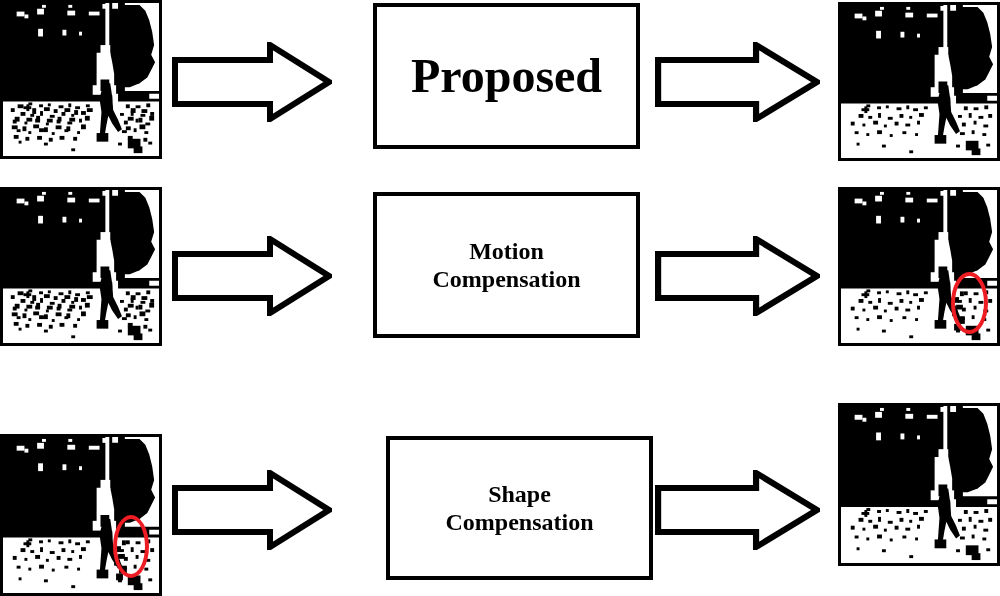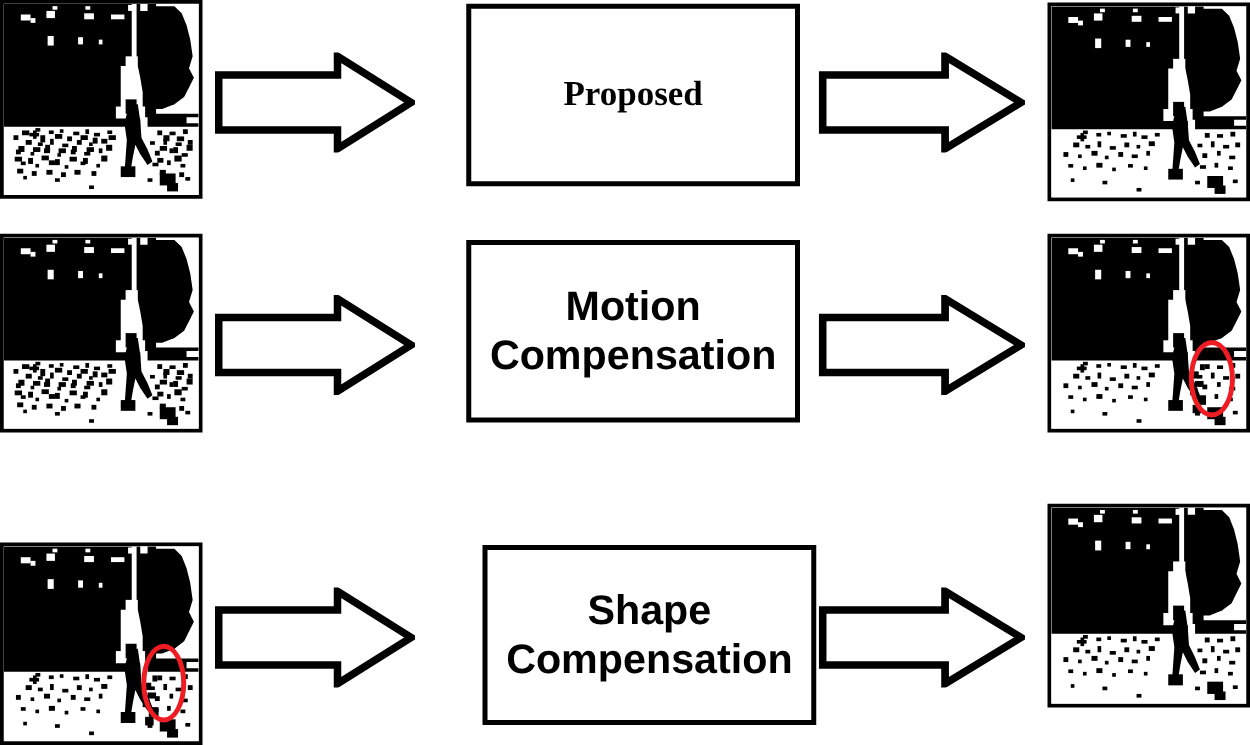--- a/index.html
+++ b/index.html
@@ -43,26 +43,26 @@
     text-align: center;
   }
   .proc-label {
     color: #000000;
     line-height: 1.18;
     letter-spacing: 0px;
   }
   .proc-label.serif {
     font-family: "Liberation Serif", serif;
     font-weight: bold;
-    font-size: 28px;
+    font-size: 48px;
   }
   .proc-label.sans {
-    font-family: Liberation Sans, sans-serif;
+    font-family: Liberation Serif, serif;
     font-weight: bold;
-    font-size: 33px;
+    font-size: 24px;
   }
 
   
   .arrow {
     position: absolute;
   }
   .arrow svg { display: block; width: 100%; height: 100%; }
 
   
   .ellipse-mark {

